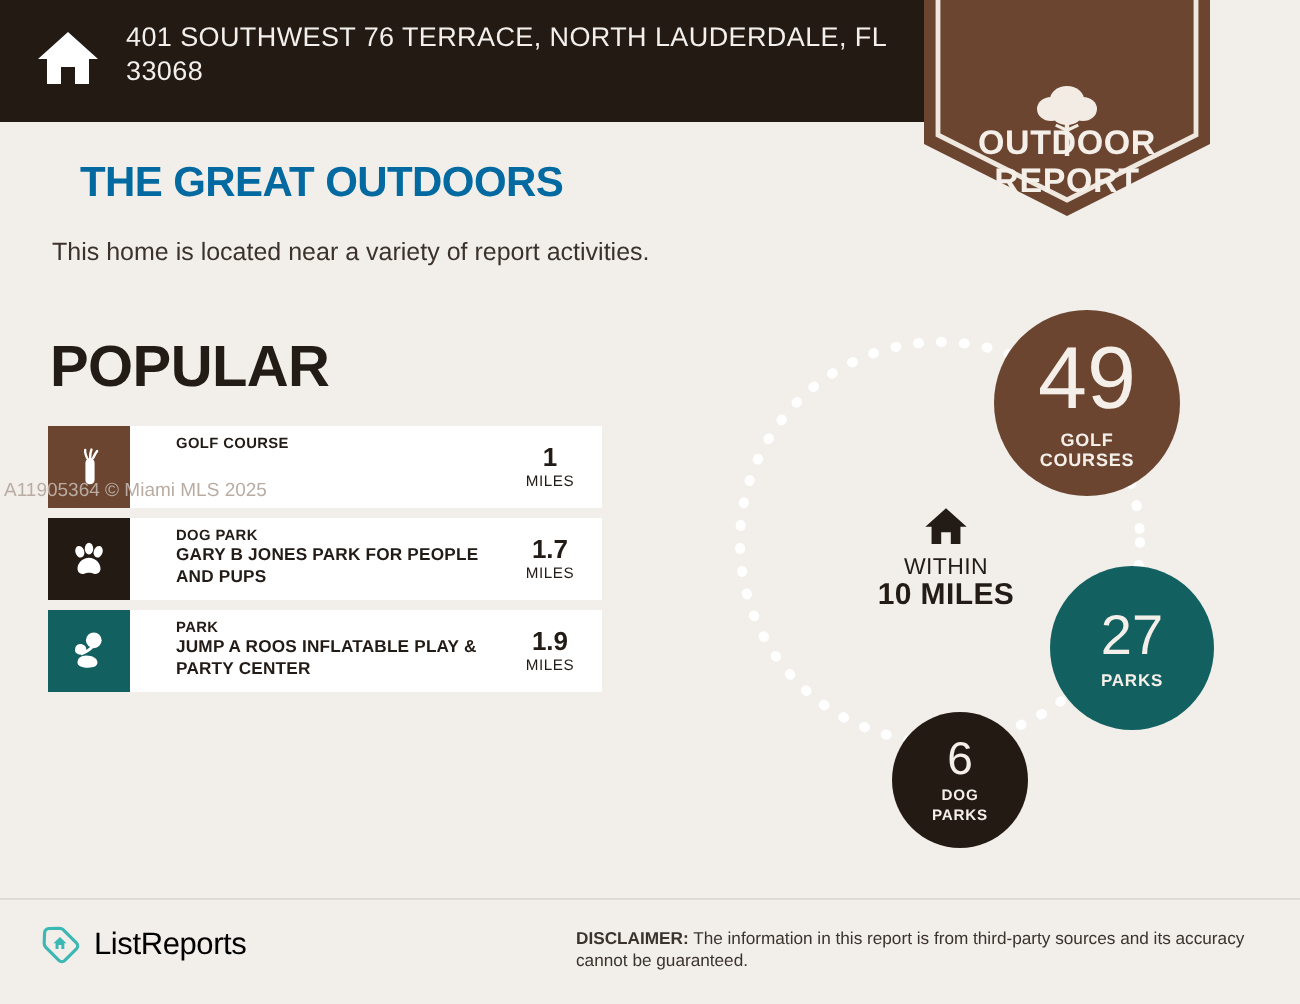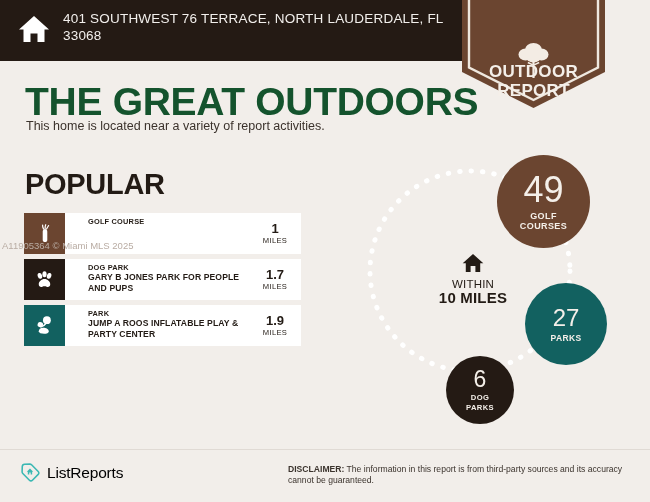--- a/index.html
+++ b/index.html
@@ -43,23 +43,23 @@
   .badge-text {
     position: absolute; left: 0; top: 14px; width: 143px;
     text-align: center; color: #f4efe9;
     font-size: 17px; font-weight: bold; line-height: 19px;
     letter-spacing: .3px;
     margin-top: 48px;
   }
 
   
   .title {
-    position: absolute; left: 25px; top: 80px;
-    font-size: 39px; font-weight: bold; letter-spacing: -.3px;
-    color: #14532d;
+    position: absolute; left: 40px; top: 80px;
+    font-size: 21px; font-weight: bold; letter-spacing: -.3px;
+    color: #0369a1;
   }
   .subtitle {
     position: absolute; left: 26px; top: 119px;
     font-size: 12.5px; color: #3b322c;
   }
 
   
   .popular-heading {
     position: absolute; left: 25px; top: 168px;
     font-size: 29px; font-weight: bold; letter-spacing: -.3px;
@@ -118,25 +118,25 @@
   .circle-stat {
     position: absolute; border-radius: 50%;
     display: flex; flex-direction: column;
     align-items: center; justify-content: center;
     color: #f4efe9; text-align: center;
   }
   .cs-num { font-weight: normal; line-height: 1; }
   .cs-label { font-weight: bold; letter-spacing: .4px; line-height: 10px; }
 
   #circle-golf { left: 497px; top: 155px; width: 93px; height: 93px; }
-  #circle-golf .cs-num { font-size: 36px; margin-bottom: 3px; }
+  #circle-golf .cs-num { font-size: 44px; margin-bottom: 3px; }
   #circle-golf .cs-label { font-size: 9px; }
 
   #circle-parks { left: 525px; top: 283px; width: 82px; height: 82px; }
-  #circle-parks .cs-num { font-size: 24px; margin-bottom: 3px; }
+  #circle-parks .cs-num { font-size: 28px; margin-bottom: 3px; }
   #circle-parks .cs-label { font-size: 8.5px; }
 
   #circle-dogparks { left: 446px; top: 356px; width: 68px; height: 68px; }
   #circle-dogparks .cs-num { font-size: 23px; margin-bottom: 2px; }
   #circle-dogparks .cs-label { font-size: 7.6px; }
 
   .within-block {
     position: absolute; left: 425px; top: 252px;
     width: 96px; text-align: center;
   }

